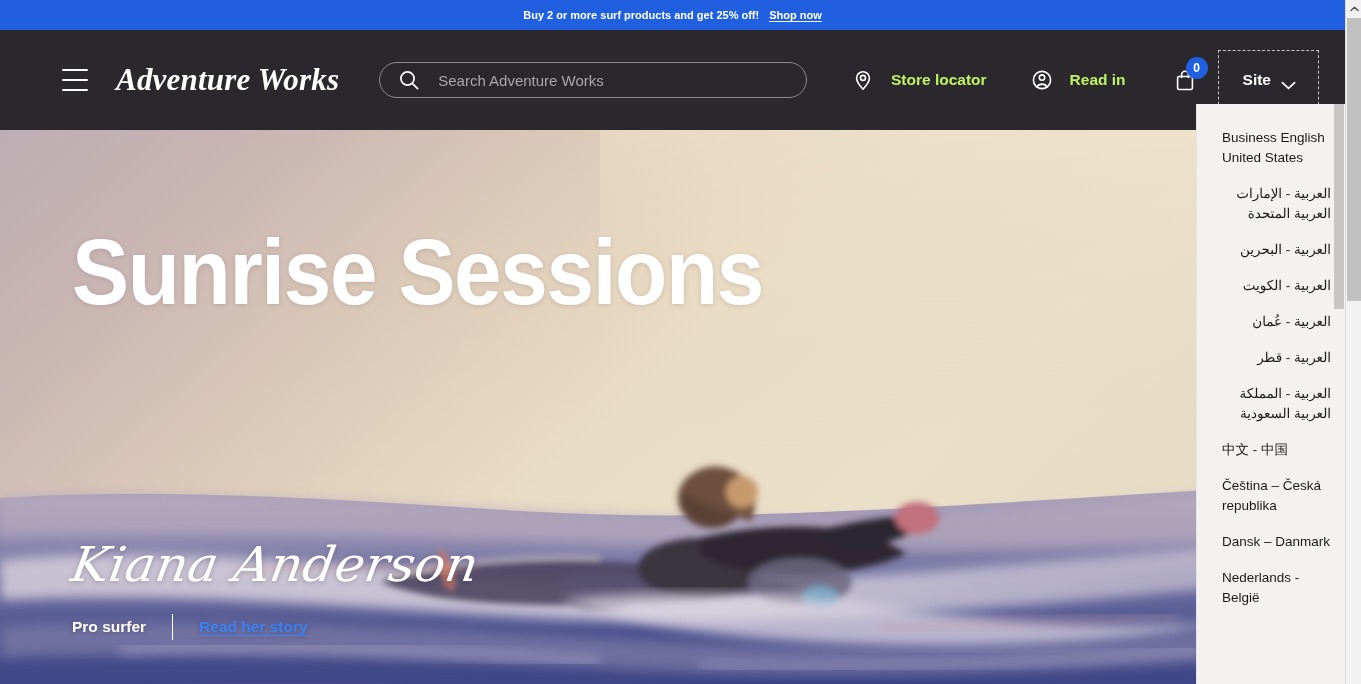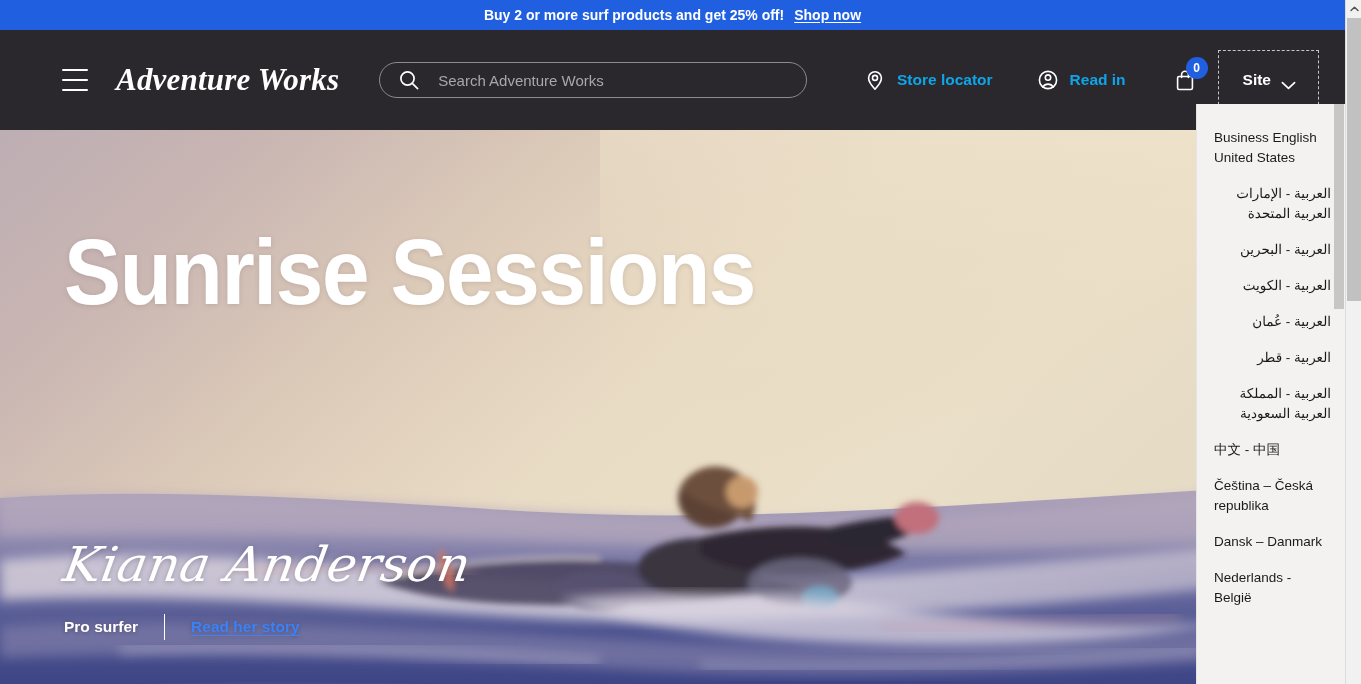--- a/index.html
+++ b/index.html
@@ -16,21 +16,21 @@
   }
 
   
   .promo-bar {
     position: absolute; top: 0; left: 0;
     width: 1345px; height: 30px;
     background: #1f5fe0;
     display: flex; align-items: center; justify-content: center;
     gap: 10px;
     color: #ffffff;
-    font-size: 14px;
+    font-size: 11px;
     font-weight: 700;
     z-index: 5;
   }
   .promo-link {
     color: #ffffff;
     text-decoration: underline;
     text-underline-offset: 2px;
     font-weight: 700;
     cursor: pointer;
   }
@@ -80,22 +80,22 @@
     font-size: 15px;
   }
   .search-input::placeholder { color: #a9a6ac; }
 
   .header-actions {
     margin-left: auto;
     display: flex; align-items: center;
     height: 100%;
   }
   .hdr-item {
-    display: flex; align-items: center; gap: 11px;
-    color: #0ea5e9;
+    display: flex; align-items: center; gap: 17px;
+    color: #bef264;
     font-size: 15.5px;
     font-weight: 700;
     cursor: pointer;
     white-space: nowrap;
   }
   .hdr-item.store { margin-right: 44px; }
   .hdr-item.signin { margin-right: 48px; }
   .hdr-ico { width: 22px; height: 22px; flex: 0 0 22px; }
 
   .cart-wrap { position: relative; display: flex; align-items: center; cursor: pointer; margin-right: 22px; }
@@ -125,21 +125,21 @@
   .chev { width: 15px; height: 9px; }
 
   
   .hero {
     position: absolute; top: 130px; left: 0;
     width: 1345px; height: 554px;
     overflow: hidden;
   }
   .hero-img { position: absolute; inset: 0; width: 100%; height: 100%; }
   .hero-content {
-    position: absolute; top: 0; left: 4px;
+    position: absolute; top: 0; left: 12px;
     width: 100%; height: 100%;
     padding-left: 76px;
     color: #ffffff;
   }
   .hero-title {
     position: absolute; top: 96px; left: 60px;
     font-family: "Liberation Sans", sans-serif;
     font-weight: bold;
     font-size: 92px;
     line-height: 1;
@@ -190,21 +190,21 @@
     position: absolute;
     top: 104px; left: 1196px;
     width: 149px;
     height: 580px;
     background: #f3f2f1;
     overflow: hidden;
     z-index: 7;
     border-left: 1px solid #e6e4e2;
   }
   .dd-list {
-    padding: 16px 0 0 0;
+    padding: 16px 0 0 8px;
     list-style: none;
   }
   .dd-item {
     padding: 8px 14px 8px 17px;
     font-size: 13.5px;
     line-height: 20px;
     color: #1b1a19;
     cursor: pointer;
     word-wrap: break-word;
   }

